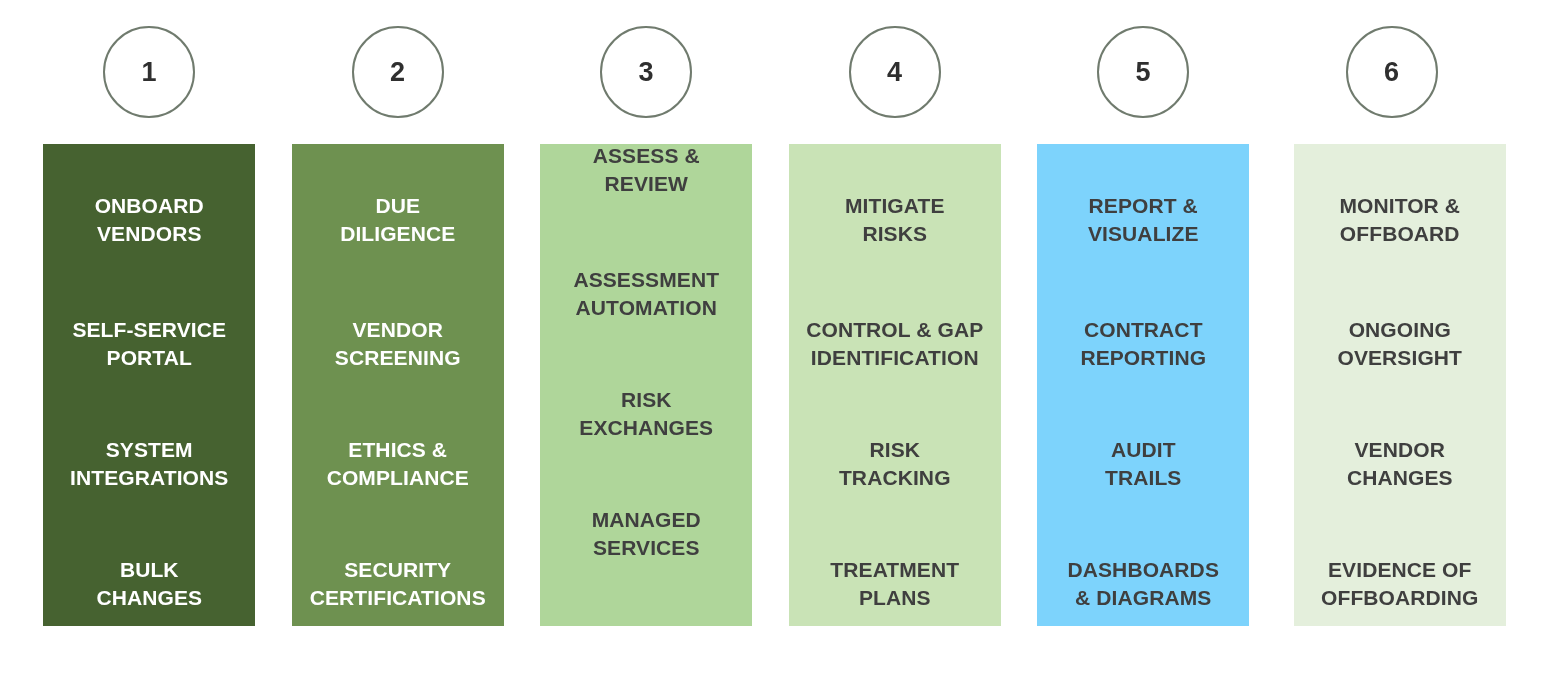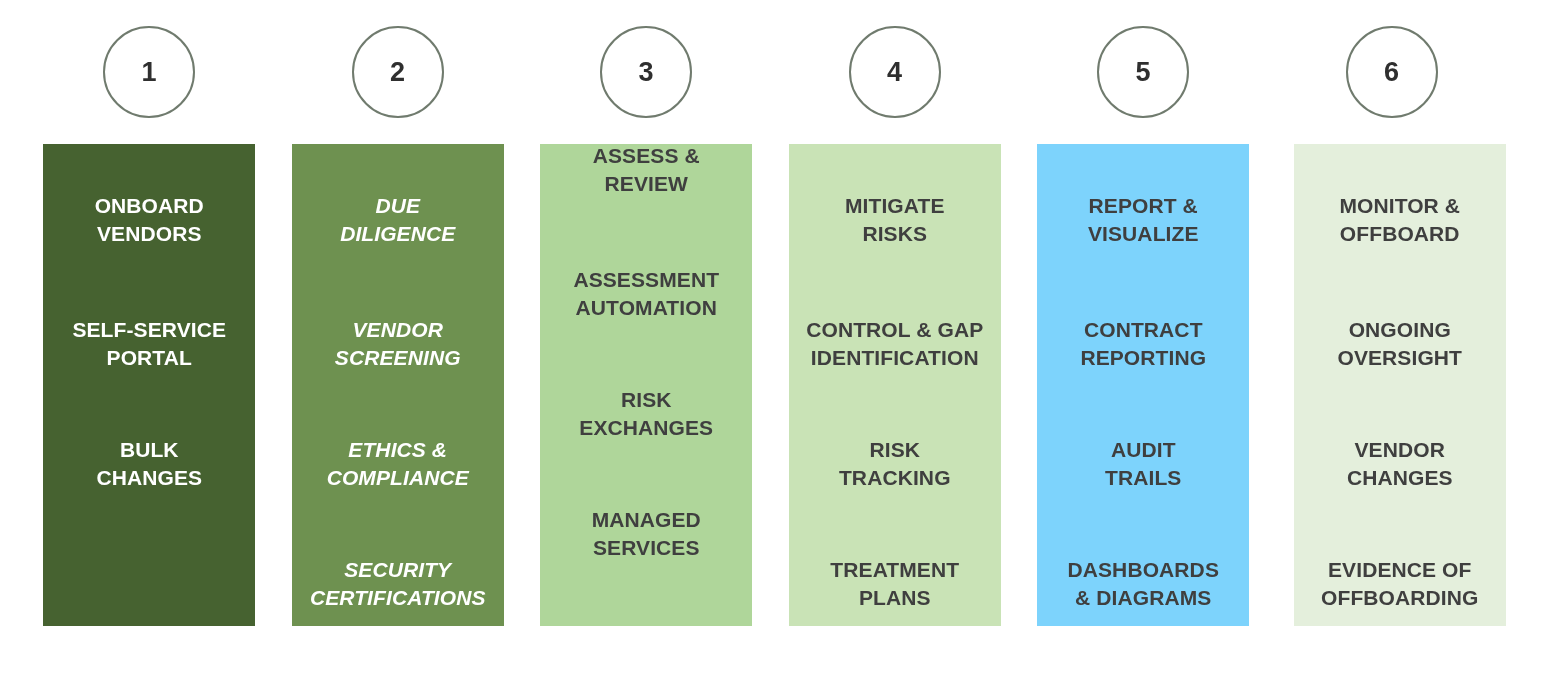--- a/index.html
+++ b/index.html
@@ -117,32 +117,36 @@
         <div class="panel on-dark" style="background: rgb(70, 98, 48);">
           <div class="item heading">
             <div class="label">ONBOARD
 VENDORS</div>
           </div>
           <div class="item">
             <div class="label">SELF-SERVICE
 PORTAL</div>
           </div>
           <div class="item">
+            <div class="label">SYSTEM
+INTEGRATIONS</div>
+          </div>
+          <div class="item">
             <div class="label">BULK
 CHANGES</div>
           </div>
         </div>
       </div>
       <div class="stage-column">
         <div class="circle-wrap">
           <div class="step-circle">
             <span class="num">2</span>
           </div>
         </div>
-        <div class="panel on-dark" style="background: rgb(110, 145, 80); font-style: italic;">
+        <div class="panel on-dark" style="background: rgb(110, 145, 80);">
           <div class="item heading">
             <div class="label">DUE
 DILIGENCE</div>
           </div>
           <div class="item">
             <div class="label">VENDOR
 SCREENING</div>
           </div>
           <div class="item">
             <div class="label">ETHICS &amp;

